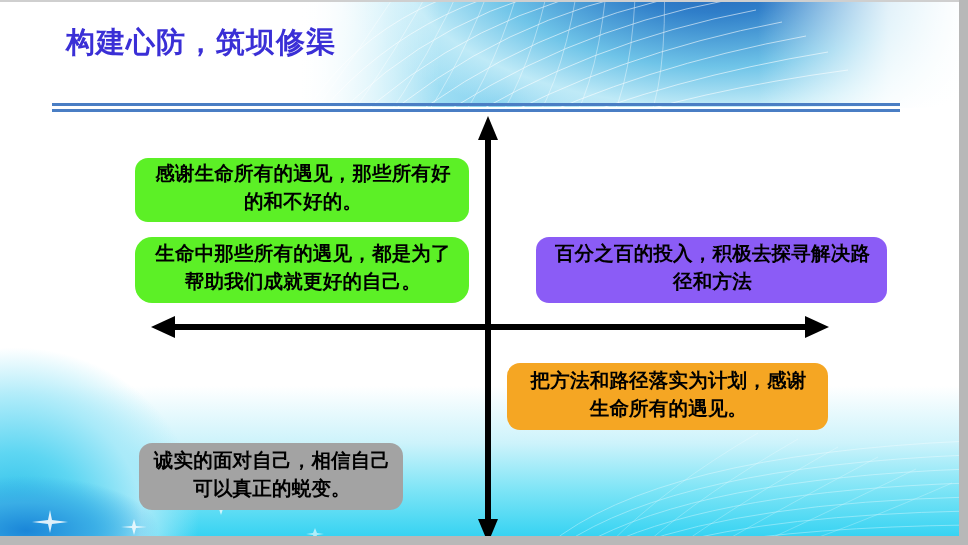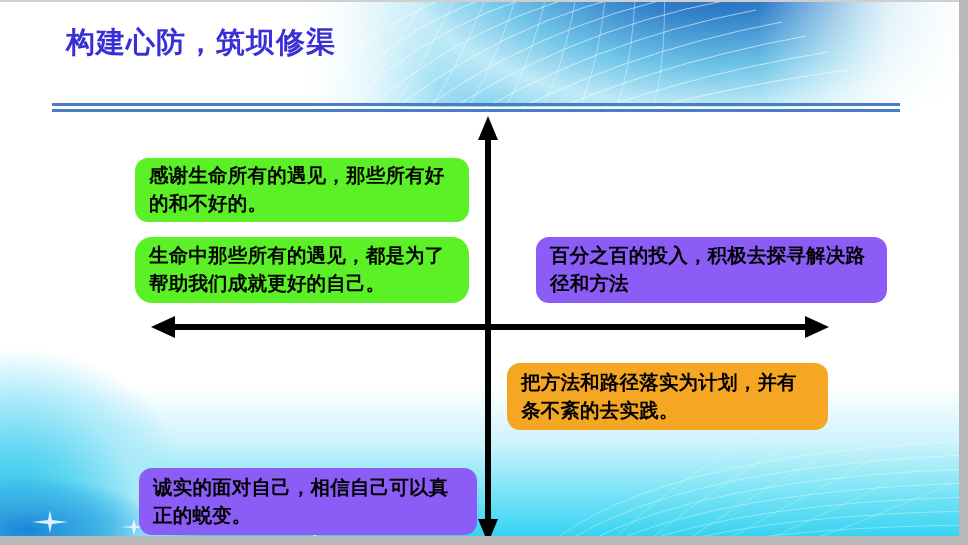--- a/index.html
+++ b/index.html
@@ -102,21 +102,22 @@
     align-items:center;
     z-index: 25;
     padding: 6px 12px 6px 14px;
   }
   .qbox span {
     font-size: 19.5px;
     font-weight: 700;
     line-height: 1.42;
     color:#000000;
     letter-spacing: 0.2px;
-    font-family: Liberation Serif, serif;
+    font-family: Liberation Mono, monospace;
+    text-align: center;
   }
 </style>
 </head>
 <body>
 
 <div id="slide">
 
   <div class="bg">
     <div class="hdr-band"></div>
 
@@ -217,24 +218,24 @@
     <span>感谢生命所有的遇见，那些所有好的和不好的。</span>
   </div>
   <div class="qbox" style="left:135px; top:237px; width:334px; height:66px; background:#5cf026;border-radius:17px;">
     <span>生命中那些所有的遇见，都是为了帮助我们成就更好的自己。</span>
   </div>
 
   <div class="qbox" style="left:536px; top:237px; width:351px; height:66px; background:#8b5cf6;">
     <span>百分之百的投入，积极去探寻解决路径和方法</span>
   </div>
 
-  <div class="qbox" style="left:139px; top:468px; width:338px; height:67px; background:#8b5cf6;">
+  <div class="qbox" style="left:139px; top:443px; width:264px; height:67px; background:#a3a3a3;">
     <span>诚实的面对自己，相信自己可以真正的蜕变。</span>
   </div>
 
   <div class="qbox" style="left:507px; top:363px; width:321px; height:67px; background:#f5a623;">
-    <span>把方法和路径落实为计划，并有条不紊的去实践。</span>
+    <span>把方法和路径落实为计划，感谢生命所有的遇见。</span>
   </div>
 
   <div class="frame-edge frame-top"></div>
   <div class="frame-edge frame-right"></div>
   <div class="frame-edge frame-bottom"></div>
 </div>
 
 </body></html>

